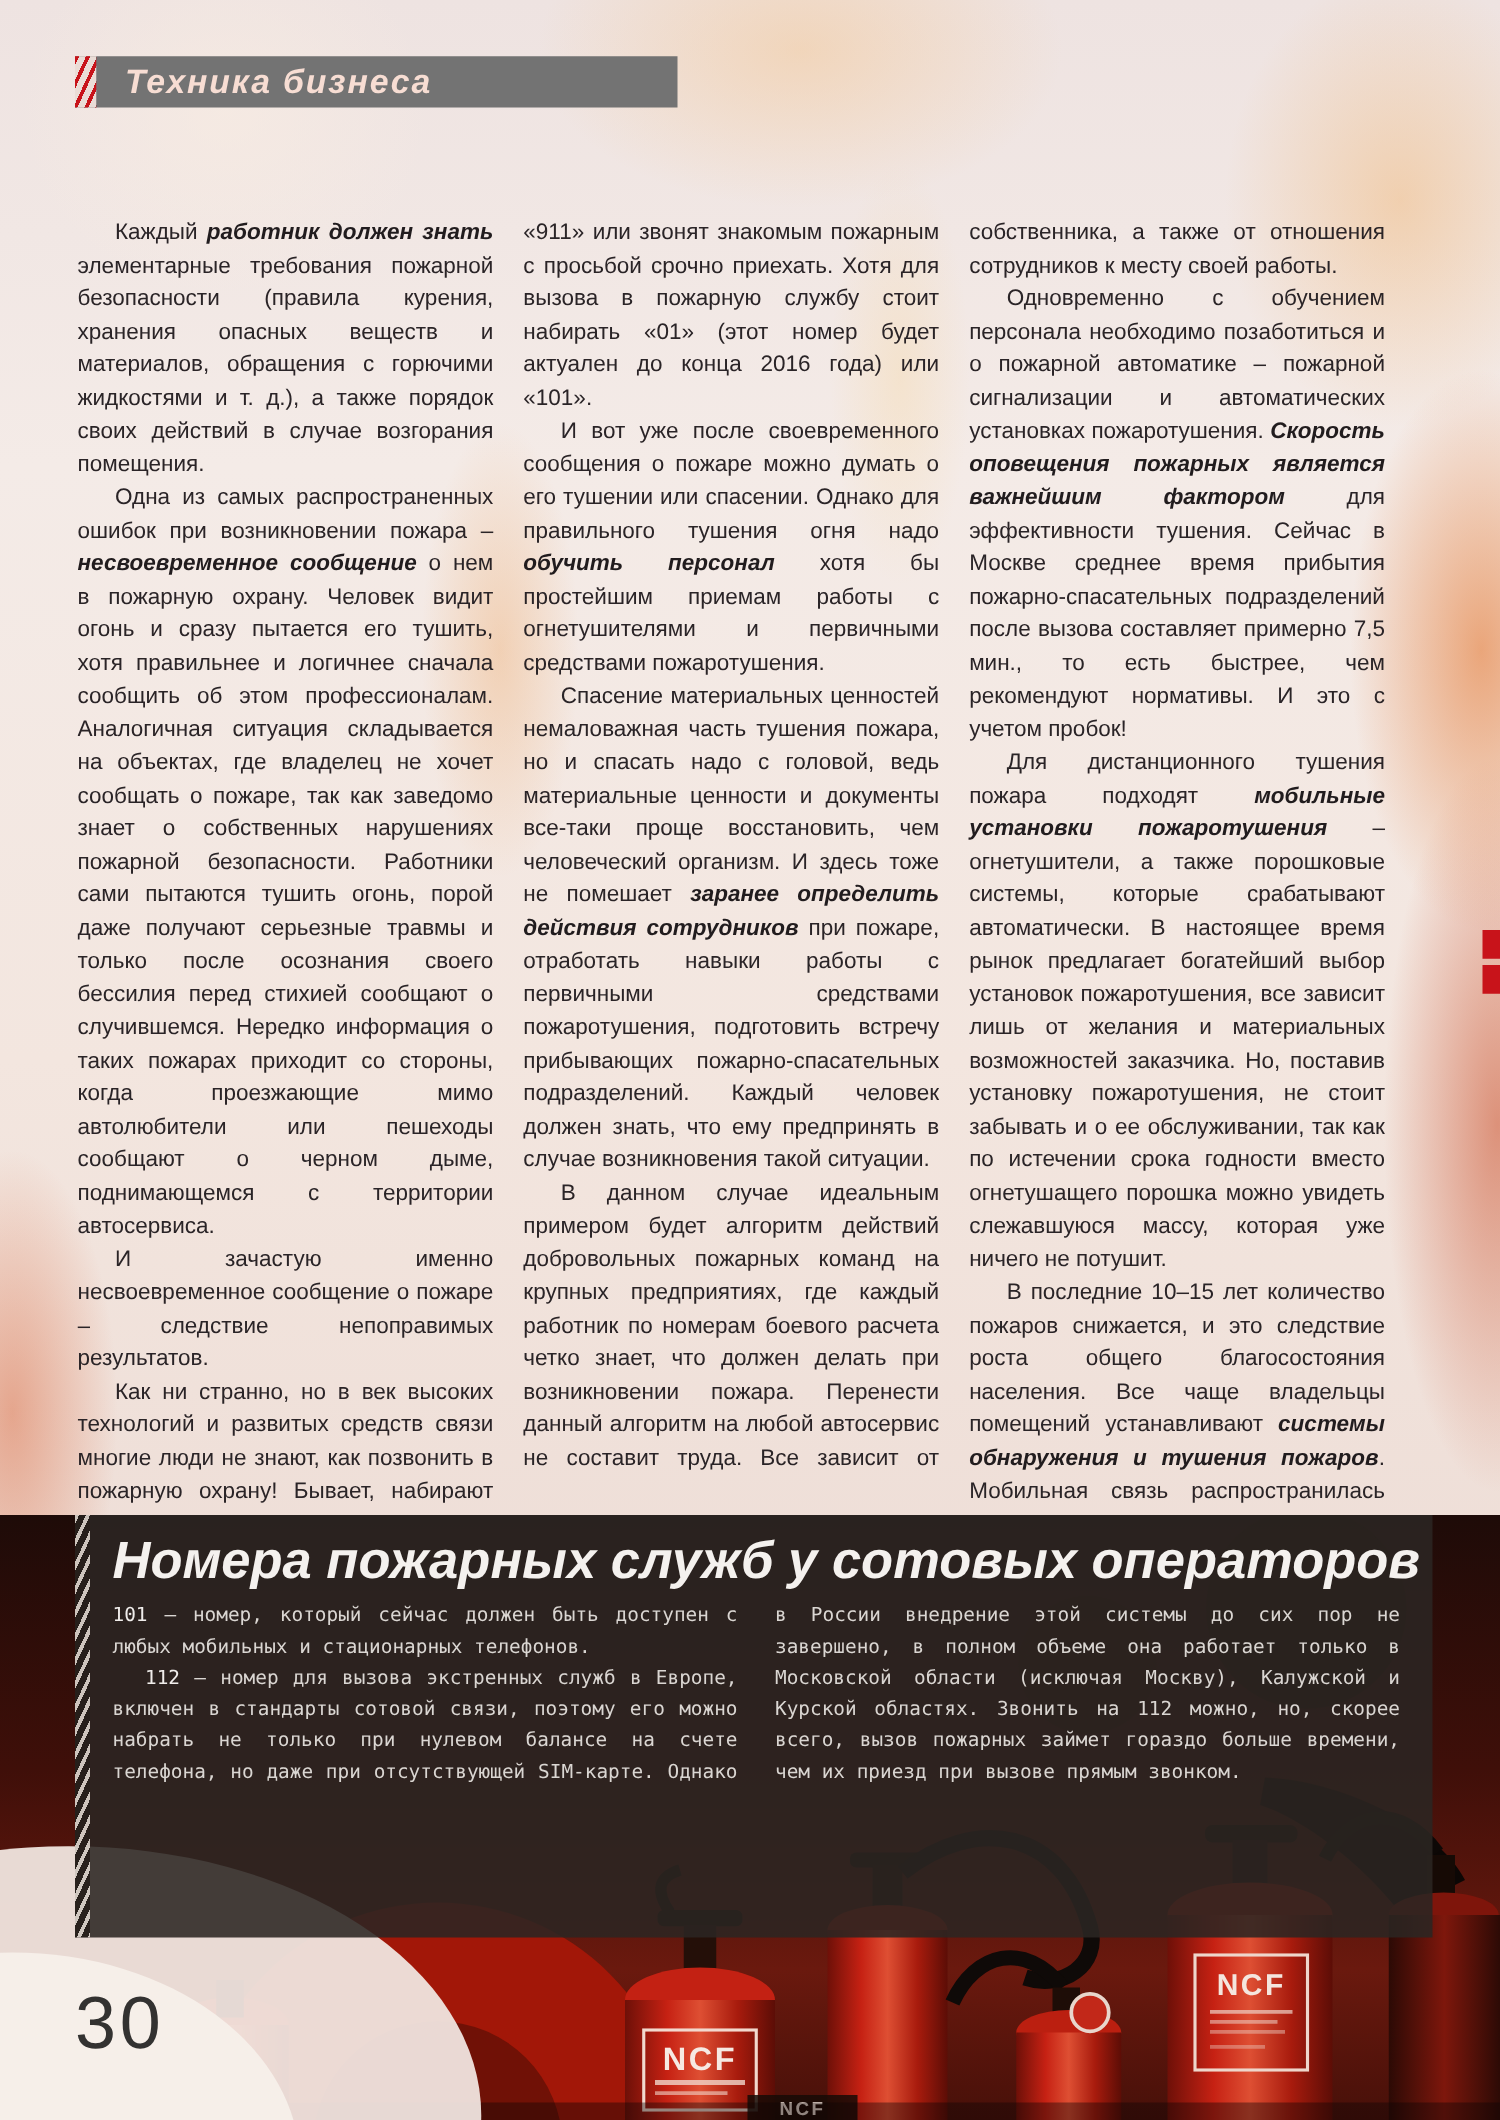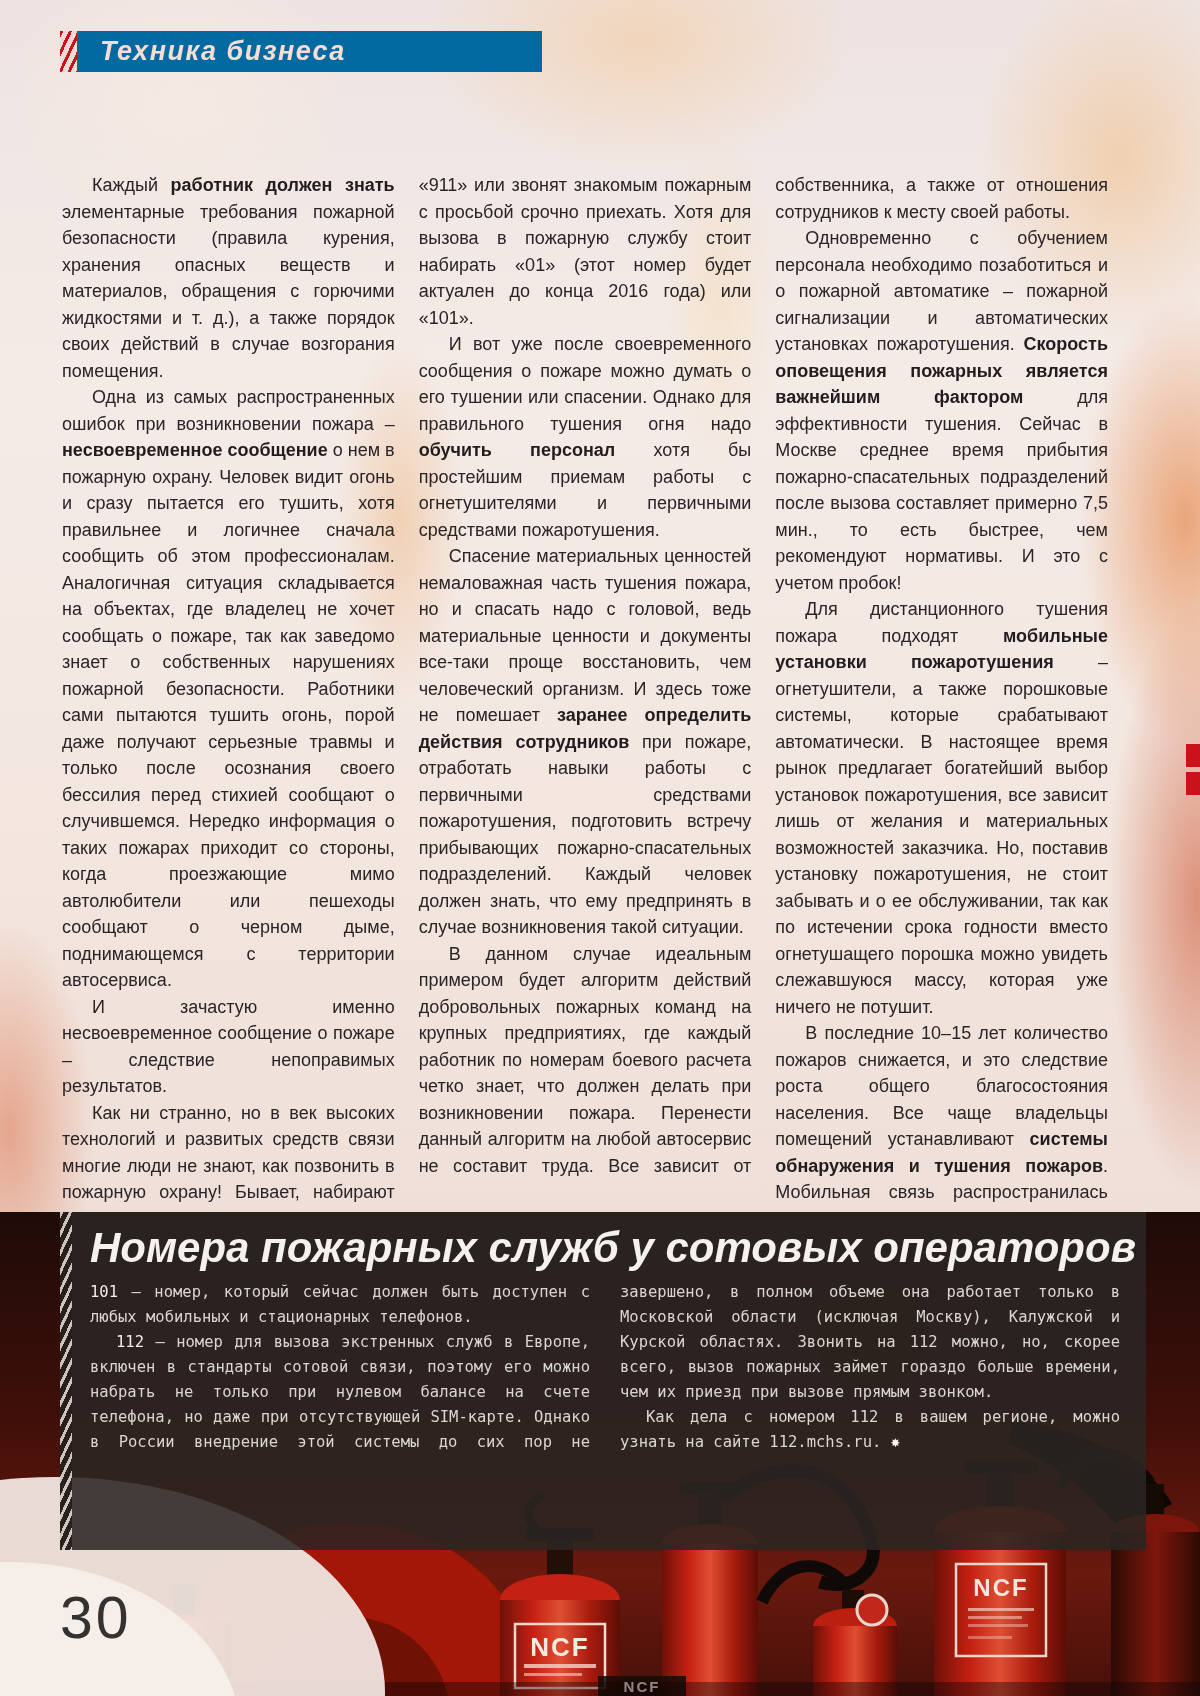--- a/index.html
+++ b/index.html
@@ -15,33 +15,33 @@
       radial-gradient(ellipse 130px 420px at 1198px 900px, rgba(198,62,22,0.50), transparent 70%),
       radial-gradient(ellipse 200px 260px at 1120px 160px, rgba(240,170,90,0.38), transparent 70%),
       radial-gradient(ellipse 300px 180px at 640px 40px,  rgba(244,196,140,0.45), transparent 70%),
       radial-gradient(ellipse 90px 260px  at 400px 520px, rgba(235,150,70,0.30), transparent 70%),
       radial-gradient(ellipse 80px 240px  at 720px 300px, rgba(246,214,160,0.35), transparent 70%),
       radial-gradient(ellipse 120px 300px at 10px 1130px, rgba(214,84,36,0.42), transparent 70%),
       radial-gradient(ellipse 220px 200px at 180px 90px,  rgba(248,236,226,0.65), transparent 75%),
       linear-gradient(180deg,#eee3e1 0%,#f4ebe7 22%,#f3e6df 50%,#eeded7 75%,#e9d9d3 100%);
   }
   
-  .banner{position:absolute;left:60px;top:31px;width:482px;height:41px;background:#0369a1;z-index:1;display:flex;align-items:center;text-align:center;}
+  .banner{position:absolute;left:60px;top:45px;width:482px;height:41px;background:#737373;z-index:1;display:flex;align-items:center;text-align:center;}
   .banner-stripes{position:absolute;left:0;top:0;bottom:0;width:17px;
     background:repeating-linear-gradient(115deg,#c8131a 0 3px,#eadcd6 3px 8px);}
   .banner-title{margin:0 0 0 40px;font-size:27px;font-style:italic;font-weight:700;
     color:#f7ddd3;letter-spacing:1.5px;}
   
   .article{
     position:absolute;left:62px;top:172px;width:1046px;height:1040px;z-index:1;
     column-count:3;column-gap:24px;column-fill:balance;
     font-size:18px;line-height:26.5px;text-align:justify;color:#2a2427;overflow:hidden;
   }
   .article p{margin:0;text-indent:30px;}
-  .article .b{font-weight:700;color:#211c1e;}
+  .article .b{font-weight:700;color:#211c1e;font-style:italic;}
   
   .photo{position:absolute;left:0;top:1212px;width:1200px;height:484px;z-index:1;}
   
   .infobox{position:absolute;left:60px;top:1212px;width:1086px;height:338px;
     background:rgba(43,37,34,0.88);z-index:2;overflow:hidden;}
   .infobox-stripes{position:absolute;left:0;top:0;bottom:0;width:12px;
     background:repeating-linear-gradient(115deg,rgba(233,224,216,0.85) 0 3px,rgba(38,30,26,0.9) 3px 8px);}
   .infobox-title{margin:12px 24px 6px 30px;font-size:42px;font-style:italic;font-weight:700;
     color:#f4f1ee;letter-spacing:0px;white-space:nowrap;text-align:right;}
   .infobox-cols{
@@ -177,21 +177,20 @@
     <ellipse cx="10" cy="520" rx="230" ry="170" fill="#f6efe9"></ellipse>
   </svg>
 </div>
 
 <section class="infobox">
   <span class="infobox-stripes"></span>
   <h2 class="infobox-title">Номера пожарных служб у сотовых операторов</h2>
   <div class="infobox-cols" id="infobox-cols">
       <p><span class="b">101</span><span> – номер, который сейчас должен быть доступен с любых мобильных и стационарных телефонов.</span></p>
       <p><span class="b">112</span><span> – номер для вызова экстренных служб в Европе, включен в стандарты сотовой связи, поэтому его можно набрать не только при нулевом балансе на счете телефона, но даже при отсутствующей SIM-карте. Однако в России внедрение этой системы до сих пор не завершено, в полном объеме она работает только в Московской области (исключая Москву), Калужской и Курской областях. Звонить на 112 можно, но, скорее всего, вызов пожарных займет гораздо больше времени, чем их приезд при вызове прямым звонком.</span></p>
-      <p><span>Как дела с номером 112 в вашем регионе, можно узнать на сайте 112.mchs.ru.</span><span class="mark"> ✸</span></p>
     </div>
 </section>
 
 <div class="side-tab t1"></div>
 <div class="side-tab t2"></div>
 
 <div class="page-number">30</div>
 <div class="magline">
   <span class="mag">АКППРО</span>
   <span class="issue">#2 ·</span>

